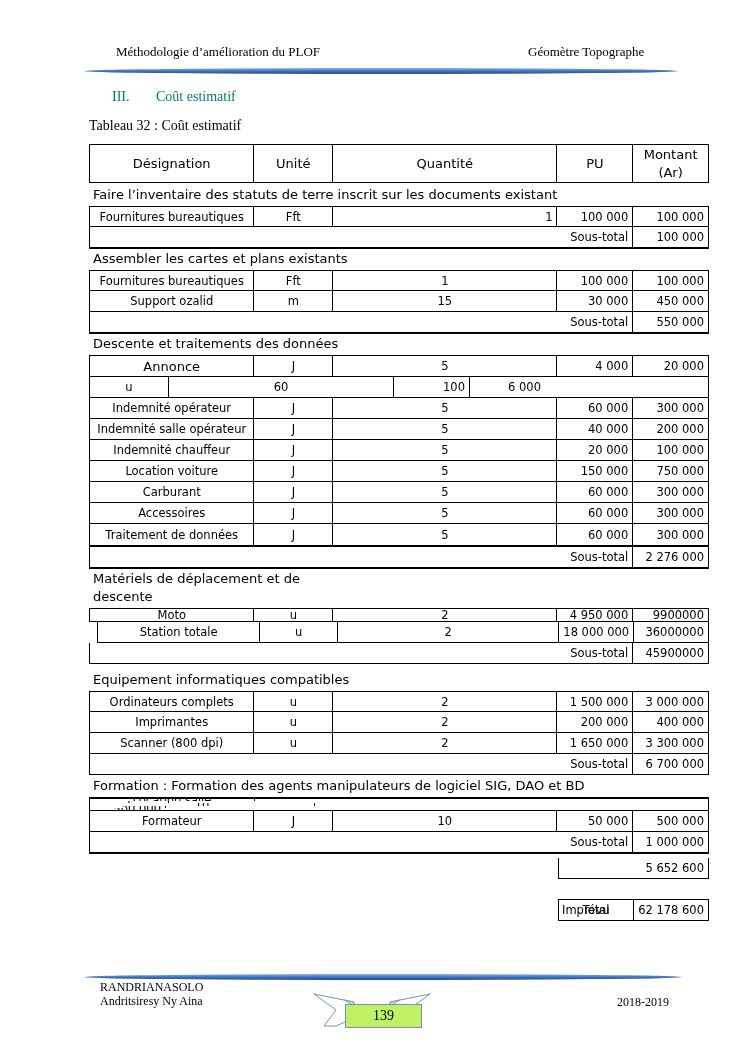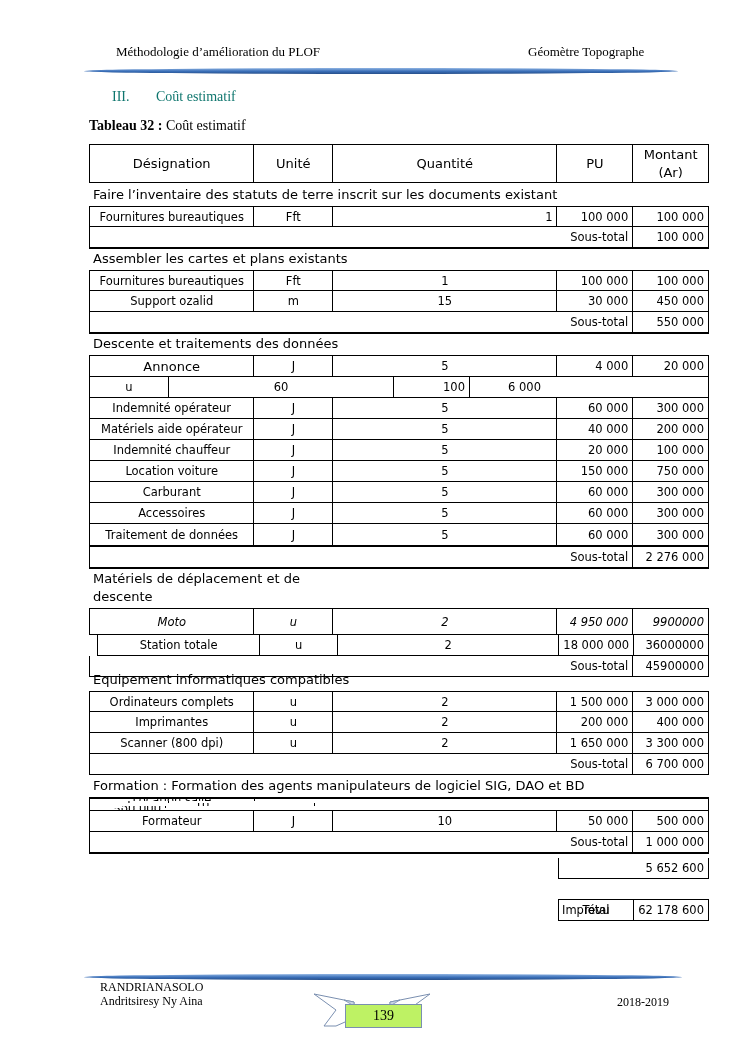--- a/index.html
+++ b/index.html
@@ -9,21 +9,21 @@
 
   .hdr-left { position: absolute; left: 116px; top: 44px; font-size: 13px; }
   .hdr-right { position: absolute; left: 528px; top: 44px; font-size: 13px; }
   .bar { position: absolute; height: 6px; border-radius: 50%; background: linear-gradient(to bottom, #8fb4e3, #3a6fb8 55%, #274f8a); }
   .bar.top { left: 84px; width: 594px; top: 68px; }
   .bar.bottom { left: 84px; width: 598px; top: 974px; }
 
   .section-title { position: absolute; left: 112px; top: 89px; font-size: 14px; color: #0f766e; }
   .section-title .num { display: inline-block; width: 44px; }
   .caption { position: absolute; left: 89px; top: 118px; font-size: 14px; }
-  .caption b { font-weight: bold; margin-top: 36px; }
+  .caption b { font-weight: normal; margin-top: 36px; }
 
   .tbl { position: absolute; left: 89px; width: 620px; font-size: 11.5px; }
   .row { display: flex; position: relative; box-sizing: border-box; border: 1px solid #000; border-top: none; }
   .row.first { border-top: 1px solid #000; }
   .row.thick-bottom { border-bottom: 2px solid #000; }
   .cell { box-sizing: border-box; border-right: 1px solid #000; display: flex; align-items: center; padding: 0 4px; white-space: nowrap; overflow: hidden; }
   .cell:last-child { border-right: none; }
   .c1 { width: 165px; justify-content: center; }
   .c2 { width: 79px; justify-content: center; }
   .c3 { width: 225px; justify-content: center; }
@@ -121,21 +121,21 @@
     <div class="cell c5">6 000</div>
   </div>
   <div class="row" style="height:21px;">
     <div class="cell c1">Indemnité opérateur</div>
     <div class="cell c2">J</div>
     <div class="cell c3">5</div>
     <div class="cell c4">60 000</div>
     <div class="cell c5">300 000</div>
   </div>
   <div class="row" style="height:21px;">
-    <div class="cell c1">Matériels aide opérateur</div>
+    <div class="cell c1">Indemnité salle opérateur</div>
     <div class="cell c2">J</div>
     <div class="cell c3">5</div>
     <div class="cell c4">40 000</div>
     <div class="cell c5">200 000</div>
   </div>
   <div class="row" style="height:21px;">
     <div class="cell c1">Indemnité chauffeur</div>
     <div class="cell c2">J</div>
     <div class="cell c3">5</div>
     <div class="cell c4">20 000</div>
@@ -171,21 +171,21 @@
   </div>
   <div class="row thick-bottom" style="height:22px;">
     <div class="cell span3" style="border-right:none;"></div>
     <div class="cell c4">Sous-total</div>
     <div class="cell c5">2 276 000</div>
   </div>
 </div>
 
 <div class="tbl sans" style="top:567px;">
   <div class="group-label"><span>Matériels de déplacement et de</span><br><span>descente</span></div>
-  <div class="row first" style="height:27px;font-style:italic;">
+  <div class="row first" style="height:14px;">
     <div class="cell c1">Moto</div>
     <div class="cell c2">u</div>
     <div class="cell c3">2</div>
     <div class="cell c4">4 950 000</div>
     <div class="cell c5">9900000</div>
   </div>
   <div class="row" style="height:21px;margin-left:8px;">
     <div class="cell c1">Station totale</div>
     <div class="cell c2">u</div>
     <div class="cell c3">2</div>

